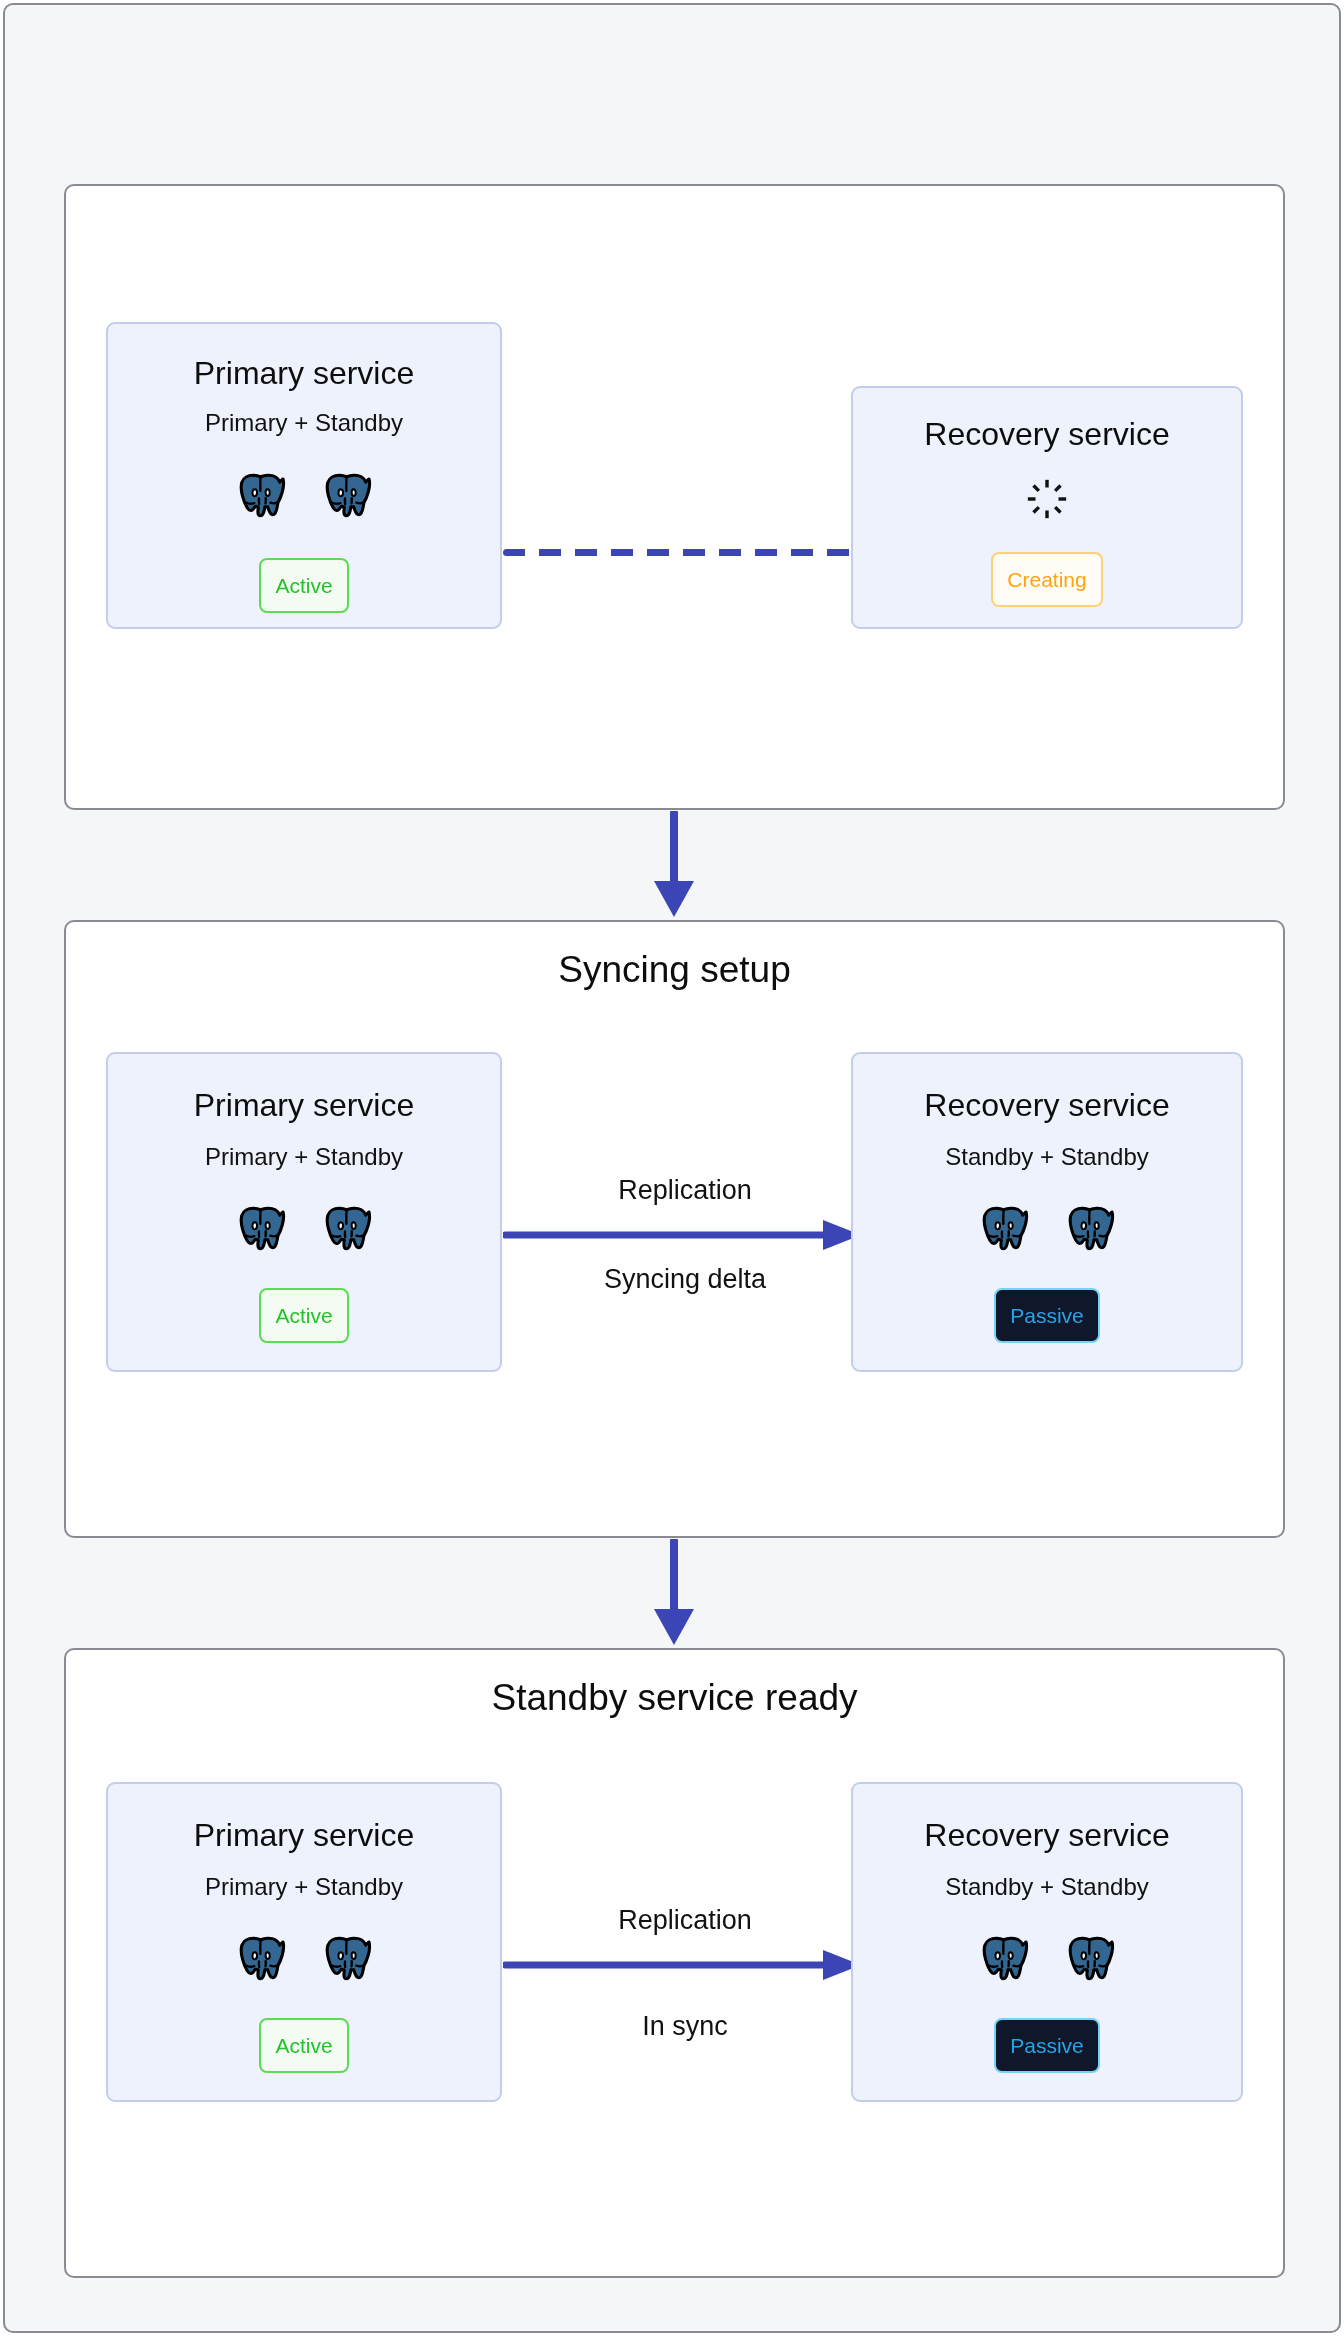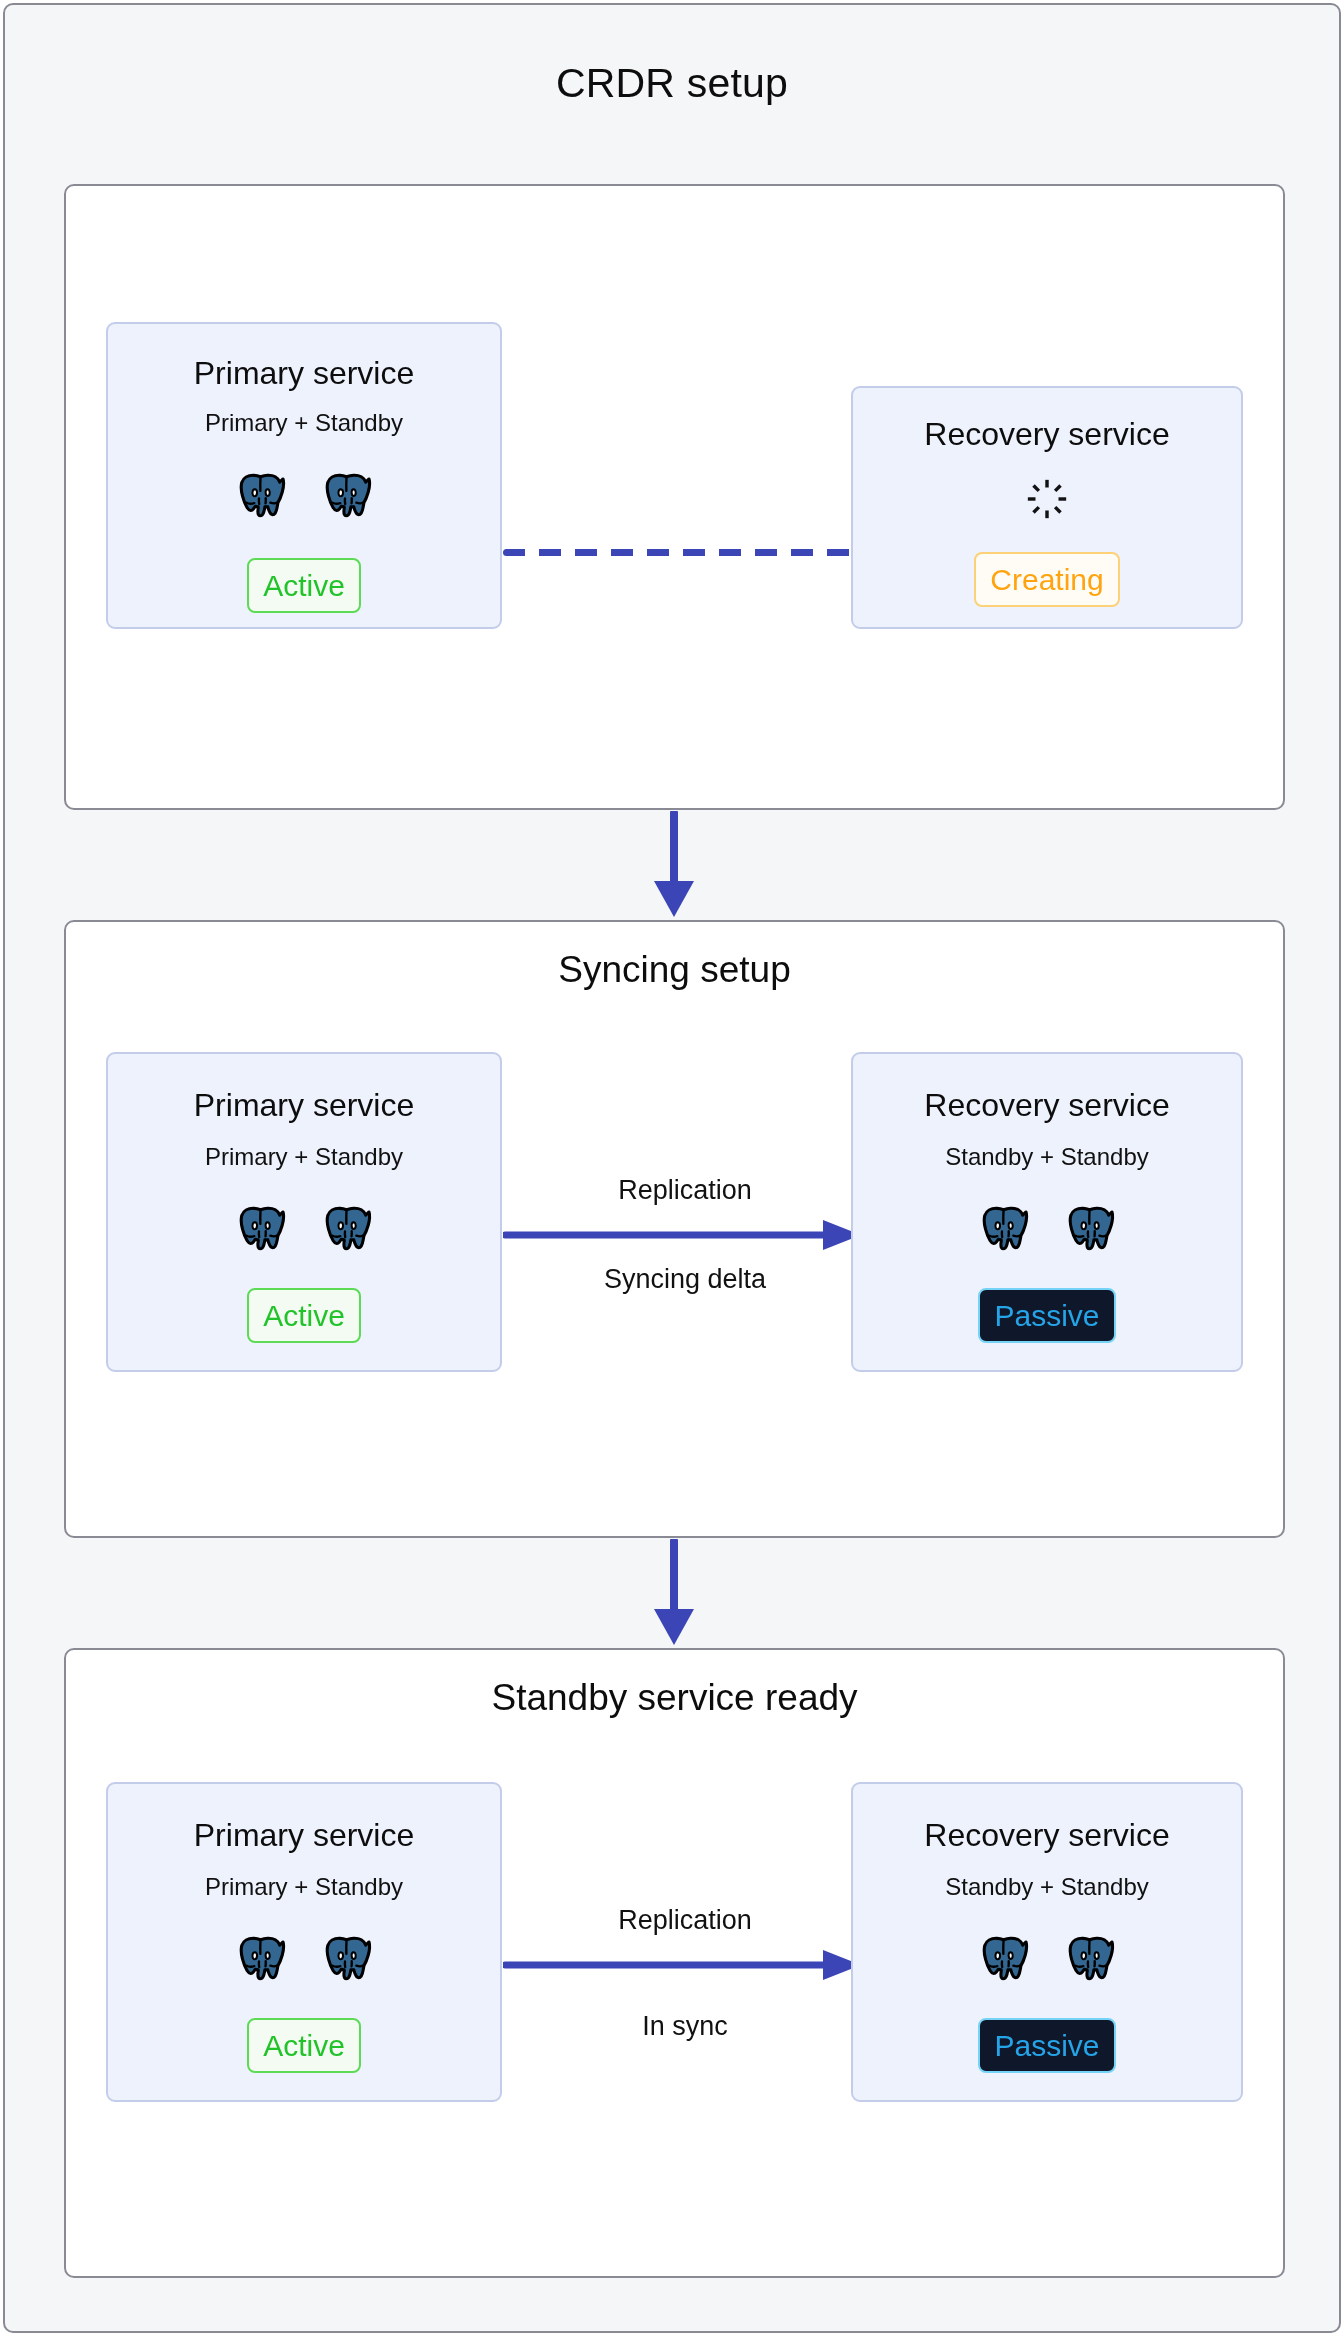--- a/index.html
+++ b/index.html
@@ -109,21 +109,21 @@
   .pg-icon { display: block; }
 
   
   .spinner-icon { display:block; }
 
   
   .status-badge {
     box-sizing: border-box;
     border-radius: 8px;
     border: 2px solid transparent;
-    font-size: 30px;
+    font-size: 21px;
     display: flex;
     align-items: center;
     justify-content: center;
     padding: 0 14px;
     height: 55px;
     line-height: 1;
   }
   .badge-active {
     color: #22c32a;
     border-color: #5ddb55;
@@ -162,21 +162,20 @@
   .repl-arrow { display: block; }
 
   
   .step-arrow { position: absolute; }
 </style>
 </head>
 <body>
 
 <div id="diagram-root">
 
-  <div id="main-title">CRDR setup</div>
 
   <div class="stage-panel" id="panel-1">
 
     <div class="dashed-link" style="left:437px; top:363px; width:364px;"></div>
 
     <div class="service-card card-left" id="p1-primary">
       <div class="card-title" style="margin-top:33px;">Primary service</div>
       <div class="card-subtitle" style="margin-top:22px;">Primary + Standby</div>
       <div class="node-row" style="margin-top:33px;">
         <span>

